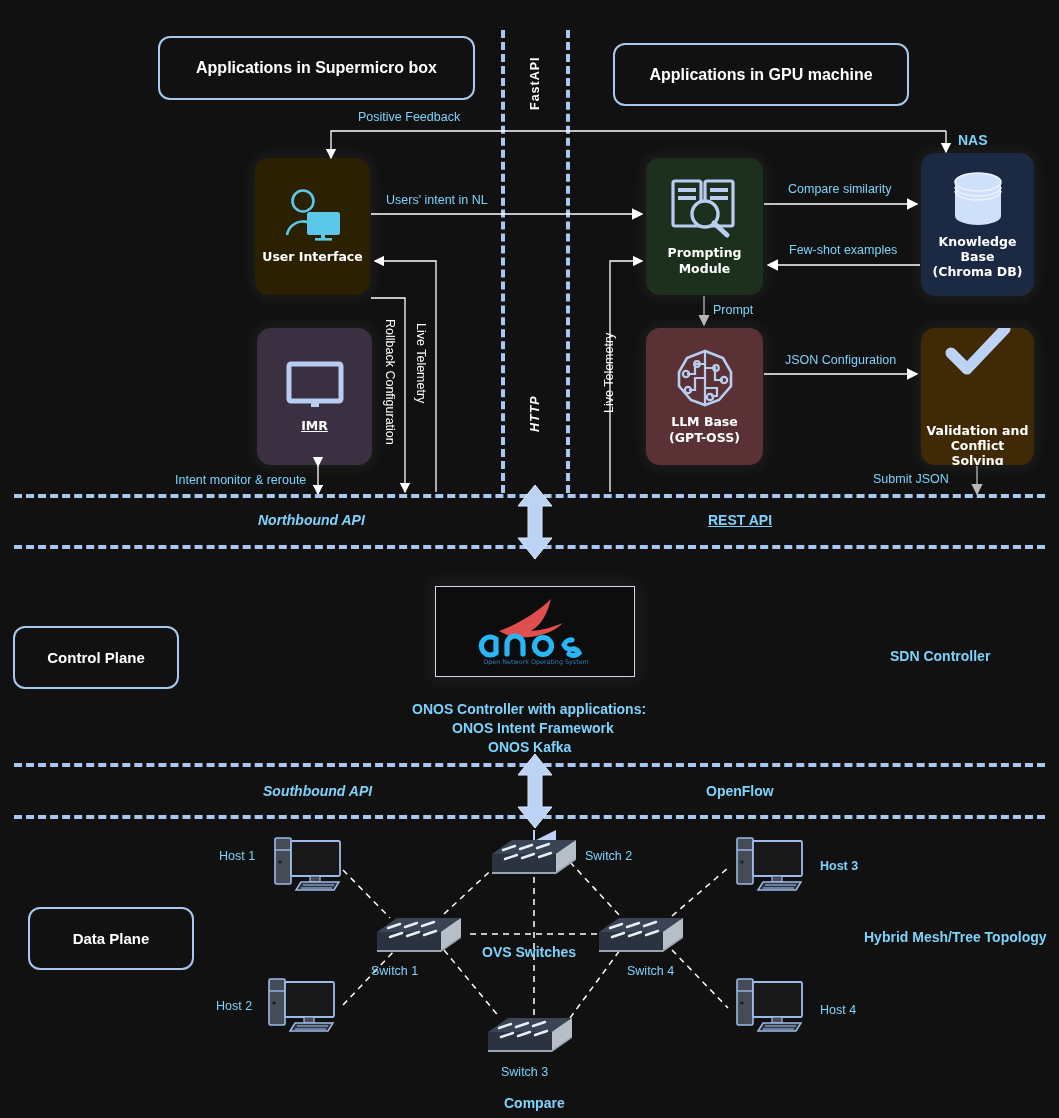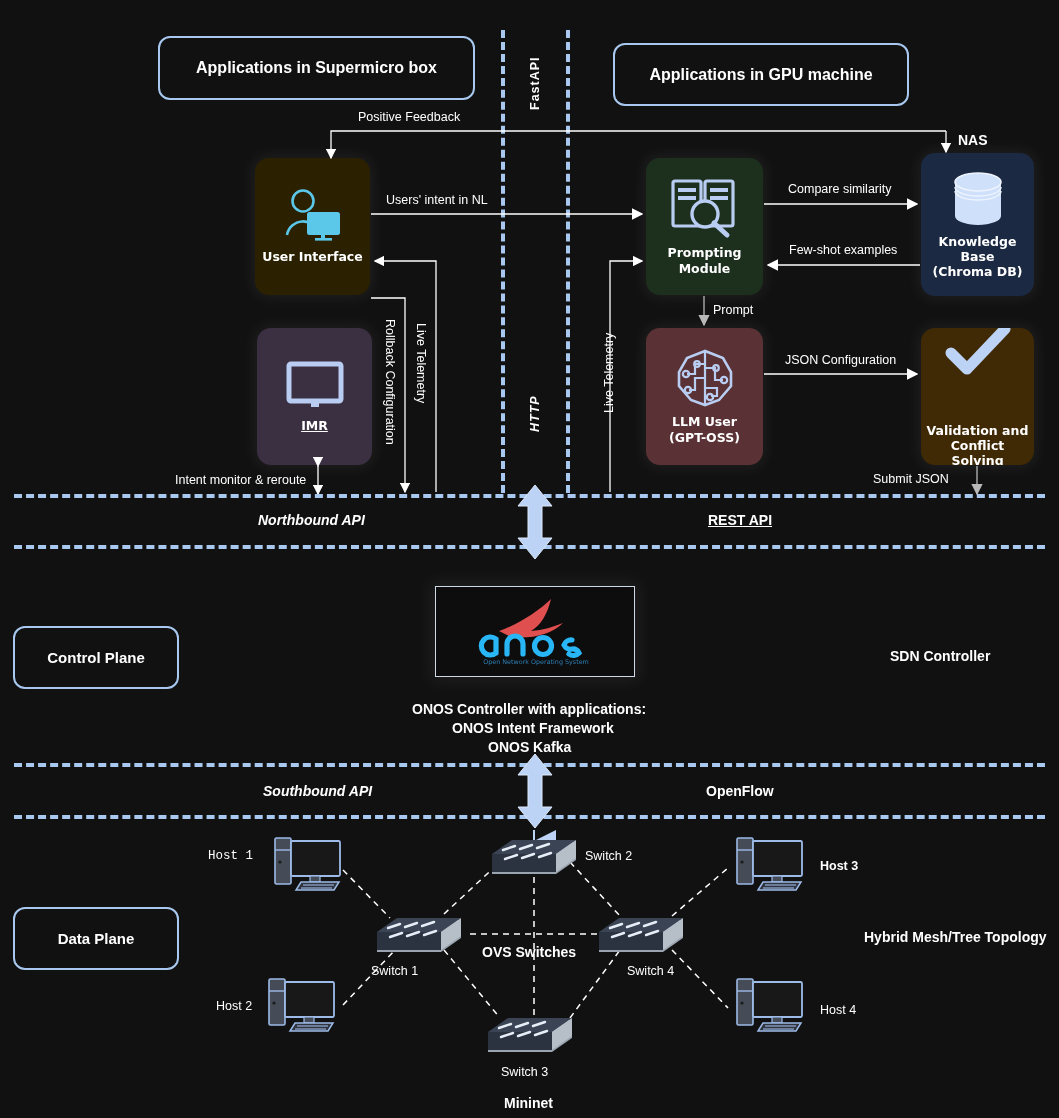--- a/index.html
+++ b/index.html
@@ -24,21 +24,21 @@
     overflow:hidden;
   }
   .card .ico{display:flex;align-items:center;justify-content:center;flex:0 0 auto;}
   .card .cap{
     font-size:12.5px;font-weight:bold;color:#ffffff;text-align:center;
     line-height:1.22;margin-top:6px;padding:0 4px;
     font-family:"DejaVu Sans","Liberation Sans",sans-serif;
   }
 
   
-  .lab{position:absolute;color:#ffffff;white-space:nowrap;}
+  .lab{position:absolute;color:#7dd3fc;white-space:nowrap;}
   .lab.sm{font-size:12.5px;}
   .lab.b{font-weight:bold;}
   .lab.it{font-style:italic;font-weight:bold;}
   .vlab{position:absolute;white-space:nowrap;font-size:12.5px;color:#ffffff;
         transform-origin:0 0;}
 
   
   .sep{position:absolute;height:0;border-top:4px dashed #a8c8ef;left:14px;right:14px;}
   .vsep{position:absolute;width:0;border-left:4px dashed #a8c8ef;}
 
@@ -57,21 +57,21 @@
   <div class="outline-box" style="left:158px;top:36px;width:313px;height:60px;font-size:16px;">
     <span>Applications in Supermicro box</span>
   </div>
   <div class="outline-box" style="left:613px;top:43px;width:292px;height:59px;font-size:16px;">
     <span>Applications in GPU machine</span>
   </div>
 
   <div class="outline-box" style="left:13px;top:626px;width:162px;height:59px;font-size:15px;">
     <span>Control Plane</span>
   </div>
-  <div class="outline-box" style="left:13px;top:907px;width:162px;height:59px;font-size:15px;">
+  <div class="outline-box" style="left:28px;top:907px;width:162px;height:59px;font-size:15px;">
     <span>Data Plane</span>
   </div>
 
   <div class="vsep" style="left:501px;top:30px;height:463px;"></div>
   <div class="vsep" style="left:566px;top:30px;height:463px;"></div>
   <div class="vlab" style="left:528px;top:110px;transform:rotate(-90deg);font-weight:bold;letter-spacing:1px;">
     <span>FastAPI</span>
   </div>
   <div class="vlab" style="left:528px;top:432px;transform:rotate(-90deg);font-style:italic;font-weight:bold;letter-spacing:1px;">
     <span>HTTP</span>
@@ -127,21 +127,21 @@
         <path d="M32 40 L44 40 L44 48 L38 48" fill="none" stroke="#b9cdf2" stroke-width="2.2"></path>
         <circle cx="13" cy="26" r="3.2" fill="none" stroke="#b9cdf2" stroke-width="2.2"></circle>
         <circle cx="15" cy="42" r="3.2" fill="none" stroke="#b9cdf2" stroke-width="2.2"></circle>
         <circle cx="51" cy="32" r="3.2" fill="none" stroke="#b9cdf2" stroke-width="2.2"></circle>
         <circle cx="37" cy="49" r="3.2" fill="none" stroke="#b9cdf2" stroke-width="2.2"></circle>
         <circle cx="24" cy="16" r="2.8" fill="none" stroke="#b9cdf2" stroke-width="2.2"></circle>
         <circle cx="43" cy="20" r="2.8" fill="none" stroke="#b9cdf2" stroke-width="2.2"></circle>
       </svg>
     </div>
     <div class="cap">
-      <div>LLM User</div>
+      <div>LLM Base</div>
       <div>(GPT-OSS)</div>
     </div>
   </div>
 
   <div class="card" style="left:921px;top:153px;width:113px;height:143px;background:#1c2942;">
     <div class="ico">
       <svg width="58" height="58" viewBox="0 0 58 58">
         <path d="M6 12 L6 46 A23 9 0 0 0 52 46 L52 12 Z" fill="#cfe0fa"></path>
         <ellipse cx="29" cy="12" rx="23" ry="9" fill="#cfe0fa" stroke="#eef4ff" stroke-width="1.6"></ellipse>
         <path d="M6 17 A23 9 0 0 0 52 17" fill="none" stroke="#eef4ff" stroke-width="1.5"></path>
@@ -409,27 +409,27 @@
       <rect x="19" y="7" width="49" height="35" rx="1.5" fill="#181818" stroke="#9dbbe8" stroke-width="1.8"></rect>
       <rect x="38" y="42" width="10" height="6" fill="#454b57" stroke="#9dbbe8" stroke-width="1.2"></rect>
       <path d="M24,56 L62,56 L67,48 L29,48 Z" fill="#2f343e" stroke="#9dbbe8" stroke-width="1.5"></path>
       <g stroke="#9dbbe8" stroke-width="1.1">
         <line x1="31" y1="51" x2="62" y2="51"></line>
         <line x1="29" y1="54" x2="60" y2="54"></line>
       </g>
     </svg>
   </div>
 
-  <div class="lab sm" style="left:208px;top:849px;font-family:Liberation Mono, monospace;">Host 1</div>
+  <div class="lab sm" style="left:219px;top:849px;">Host 1</div>
   <div class="lab sm" style="left:216px;top:999px;">Host 2</div>
   <div class="lab sm" style="left:820px;top:859px;font-weight:bold;">Host 3</div>
   <div class="lab sm" style="left:820px;top:1003px;">Host 4</div>
 
   <div class="lab sm" style="left:371px;top:964px;">Switch 1</div>
   <div class="lab sm" style="left:585px;top:849px;">Switch 2</div>
   <div class="lab sm" style="left:501px;top:1065px;">Switch 3</div>
   <div class="lab sm" style="left:627px;top:964px;">Switch 4</div>
 
   <div class="lab b" style="left:482px;top:944px;font-size:14px;">OVS Switches</div>
   <div class="lab b" style="left:864px;top:929px;font-size:14px;">Hybrid Mesh/Tree Topology</div>
-  <div class="lab b" style="left:504px;top:1095px;font-size:14px;">Mininet</div>
+  <div class="lab b" style="left:504px;top:1095px;font-size:14px;">Compare</div>
 
 </div>
 
 </body></html>

